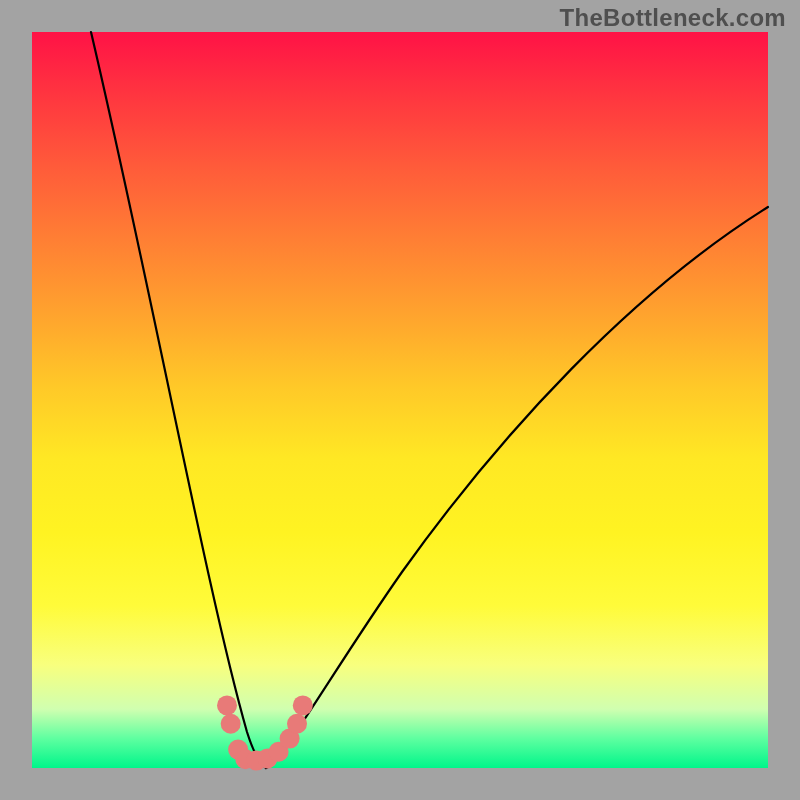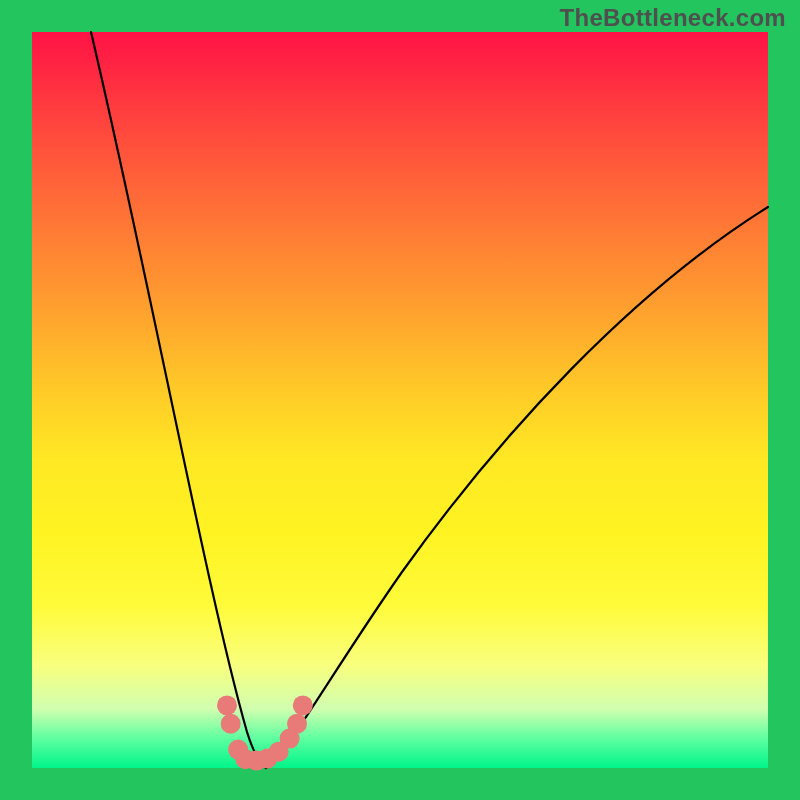--- a/index.html
+++ b/index.html
@@ -8,21 +8,21 @@
     width: 800px;
     height: 800px;
     background: #000;
     overflow: hidden;
     font-family: Arial, Helvetica, sans-serif;
   }
   .frame {
     position: relative;
     width: 800px;
     height: 800px;
-    background: #22c55e;
+    background: #a3a3a3;
   }
   .watermark {
     position: absolute;
     top: 4px;
     right: 14px;
     color: #4f4f4f;
     font-size: 24px;
     font-weight: 600;
     letter-spacing: 0.3px;
     z-index: 5;

